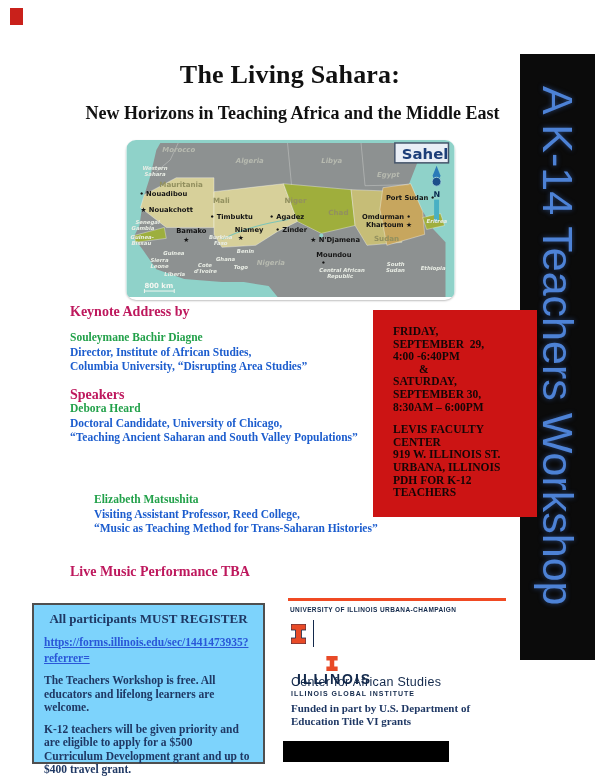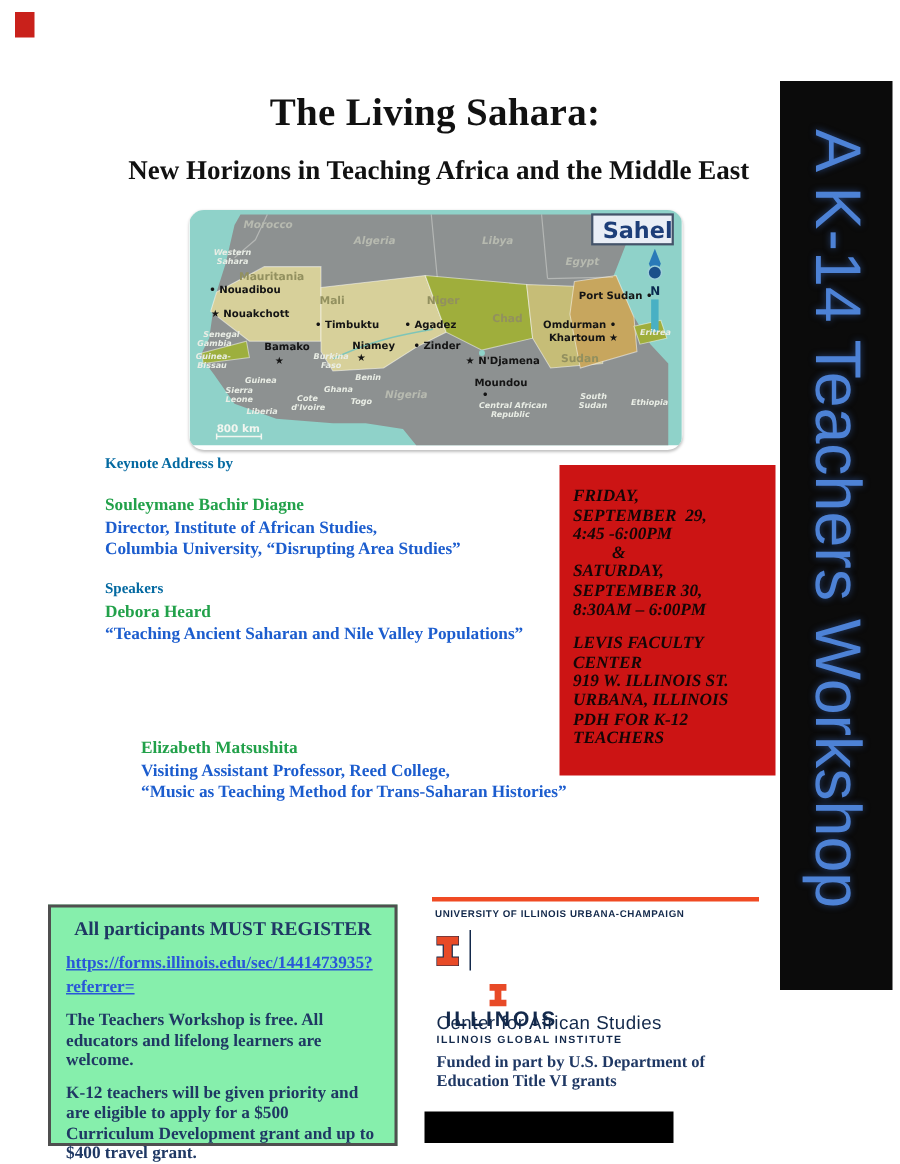--- a/index.html
+++ b/index.html
@@ -27,34 +27,34 @@
 
   
   .banner{position:absolute;left:520px;top:54px;width:75px;height:606px;background:#0b0b0b;}
   .banner-text{position:absolute;left:595px;top:54px;width:606px;height:75px;line-height:75px;
       transform-origin:0 0;transform:rotate(90deg);
       font-family:"Liberation Sans",sans-serif;font-size:43px;color:#4d82d6;
       padding-left:32px;box-sizing:border-box;white-space:nowrap;
       text-shadow:0 0 5px rgba(60,110,200,.55);}
 
   
-  .h-black{position:absolute;left:70px;font-size:10px;font-weight:bold;color:#0369a1;}
+  .h-black{position:absolute;left:70px;font-size:14px;font-weight:bold;color:#be185d;}
   .txt-block{position:absolute;left:70px;font-size:11.5px;font-weight:bold;line-height:14.6px;}
   .name{color:#22a14a;}
   .blue{color:#1c5dce;}
 
   
-  .sched{position:absolute;left:373px;top:310px;width:144px;height:207px;background:#cc1414;
-         box-sizing:border-box;padding:15px 6px 0 9px;font-style:italic;}
+  .sched{position:absolute;left:373px;top:310px;width:164px;height:207px;background:#cc1414;
+         box-sizing:border-box;padding:15px 6px 0 20px;}
   .sched-line{font-size:11.5px;font-weight:bold;color:#140606;line-height:12.6px;white-space:pre;}
   .sched-amp{padding-left:26px;}
   .sched-gap{height:10px;}
 
   
-  .reg{position:absolute;left:32px;top:603px;width:233px;height:161px;background:#86efac;
+  .reg{position:absolute;left:32px;top:603px;width:233px;height:161px;background:#7dd3fc;
        border:2px solid #4f4f4f;box-sizing:border-box;padding:6px 10px 0 10px;color:#1f3864;}
   .reg-heading{text-align:center;font-size:13px;font-weight:bold;}
   .reg-link{display:block;margin-top:7px;font-size:11.5px;font-weight:bold;color:#2957d8;
             text-decoration:underline;word-break:break-all;line-height:16px;}
   .reg-para{margin-top:8px;font-size:11.5px;font-weight:bold;line-height:13.5px;}
 
   
   .sp{position:absolute;font-family:"Liberation Sans",sans-serif;color:#13294b;}
   .orange-bar{position:absolute;left:288px;top:598px;width:218px;height:3px;background:#f04a23;}
   .campus{left:290px;top:606px;font-size:6.5px;font-weight:bold;letter-spacing:.4px;}
@@ -168,35 +168,37 @@
   <div class="txt-block" style="top:330px;">
     <div class="name">Souleymane Bachir Diagne</div>
     <div class="blue">Director, Institute of African Studies,</div>
     <div class="blue">Columbia University, “Disrupting Area Studies”</div>
   </div>
 
   <div class="h-black" style="top:387px;">Speakers</div>
 
   <div class="txt-block" style="top:401px;">
     <div class="name">Debora Heard</div>
-    <div class="blue">“Teaching Ancient Saharan and Nile Valley Populations”</div>
+    <div class="blue">Doctoral Candidate, University of Chicago,</div>
+    <div class="blue">“Teaching Ancient Saharan and South Valley Populations”</div>
   </div>
 
 
   <div class="txt-block" style="top:492px;margin-left:24px;">
     <div class="name">Elizabeth Matsushita</div>
     <div class="blue">Visiting Assistant Professor, Reed College,</div>
     <div class="blue">“Music as Teaching Method for Trans-Saharan Histories”</div>
   </div>
 
+  <div class="h-black" style="top:564px;">Live Music Performance TBA</div>
 
   <div class="sched">
     <div class="sched-line">FRIDAY,</div>
     <div class="sched-line">SEPTEMBER  29,</div>
-    <div class="sched-line">4:45 -6:00PM</div>
+    <div class="sched-line">4:00 -6:40PM</div>
     <div class="sched-line sched-amp">&amp;</div>
     <div class="sched-line">SATURDAY,</div>
     <div class="sched-line">SEPTEMBER 30,</div>
     <div class="sched-line">8:30AM – 6:00PM</div>
     <div class="sched-gap"></div>
     <div class="sched-line">LEVIS FACULTY</div>
     <div class="sched-line">CENTER</div>
     <div class="sched-line">919 W. ILLINOIS ST.</div>
     <div class="sched-line">URBANA, ILLINOIS</div>
     <div class="sched-line">PDH FOR K-12</div>

